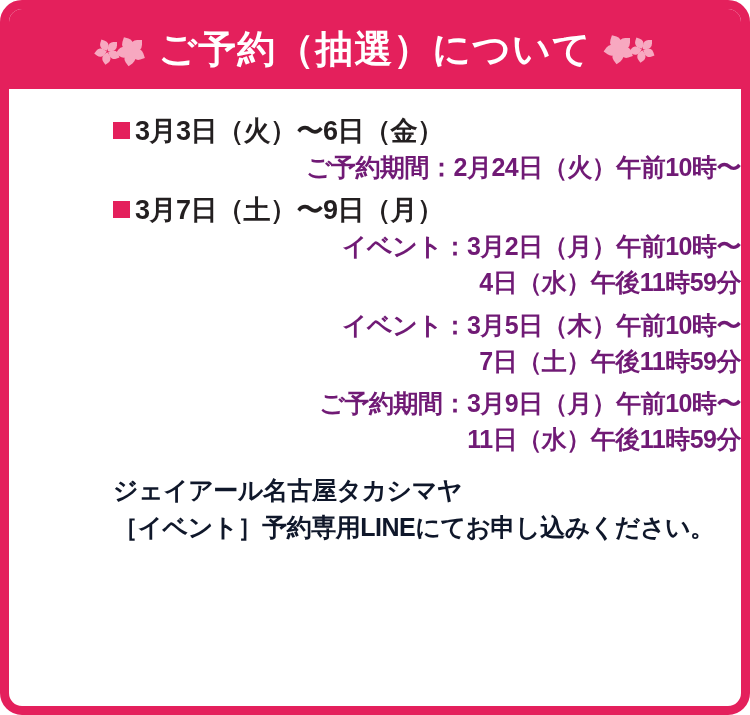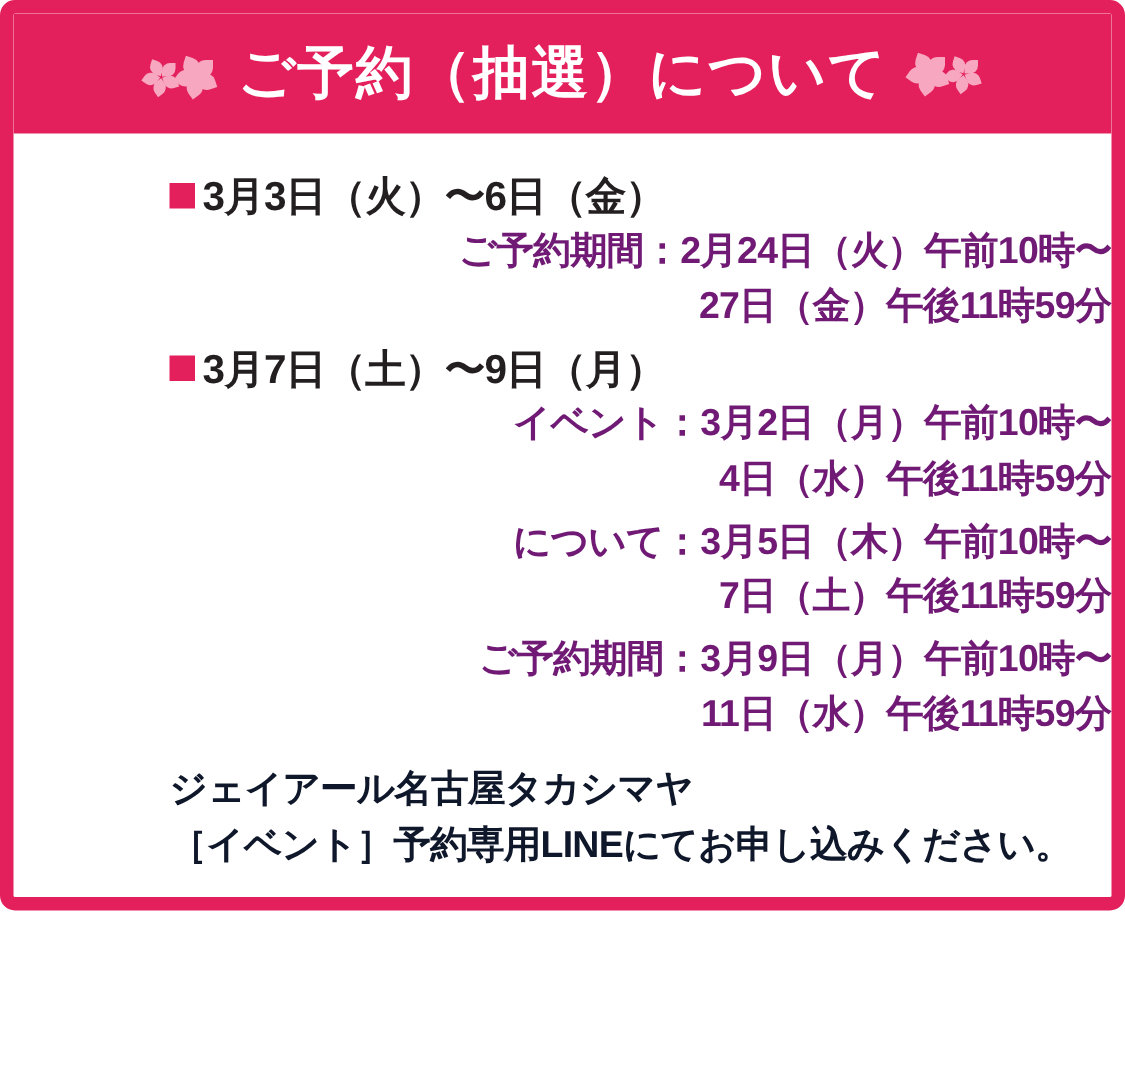--- a/index.html
+++ b/index.html
@@ -9,25 +9,25 @@
   body {
     width: 750px;
     height: 715px;
     background: #ffffff;
     font-family: "Liberation Sans", sans-serif;
     overflow: hidden;
   }
   .card {
     position: relative;
     width: 750px;
-    height: 607px;
+    height: 715px;
     box-sizing: border-box;
     background: #ffffff;
     border: 9px solid #e4205c;
-    border-radius: 10px;
+    border-radius: 22px;
     overflow: hidden;
   }
   .card-header {
     position: relative;
     height: 80px;
     background: #e4205c;
     display: flex;
     align-items: center;
     justify-content: center;
     gap: 14px;
@@ -169,34 +169,33 @@
 
   <div class="card-body">
     <ul class="schedule">
 
       <li class="schedule-item">
         <div class="item-title">
           <span class="bullet"></span>
           <span>3月3日（火）〜6日（金）</span>
         </div>
         <div class="item-line">ご予約期間：2月24日（火）午前10時〜</div>
-        <div class="item-line">27日（金）午後11時59分</div>
       </li>
 
       <li class="schedule-item">
         <div class="item-title">
           <span class="bullet"></span>
           <span>3月7日（土）〜9日（月）</span>
         </div>
         <div class="item-line">イベント：3月2日（月）午前10時〜</div>
         <div class="item-line">4日（水）午後11時59分</div>
       </li>
 
       <li class="schedule-item">
-        <div class="item-line">について：3月5日（木）午前10時〜</div>
+        <div class="item-line">イベント：3月5日（木）午前10時〜</div>
         <div class="item-line">7日（土）午後11時59分</div>
       </li>
 
       <li class="schedule-item">
         <div class="item-line">ご予約期間：3月9日（月）午前10時〜</div>
         <div class="item-line">11日（水）午後11時59分</div>
       </li>
 
     </ul>
 

